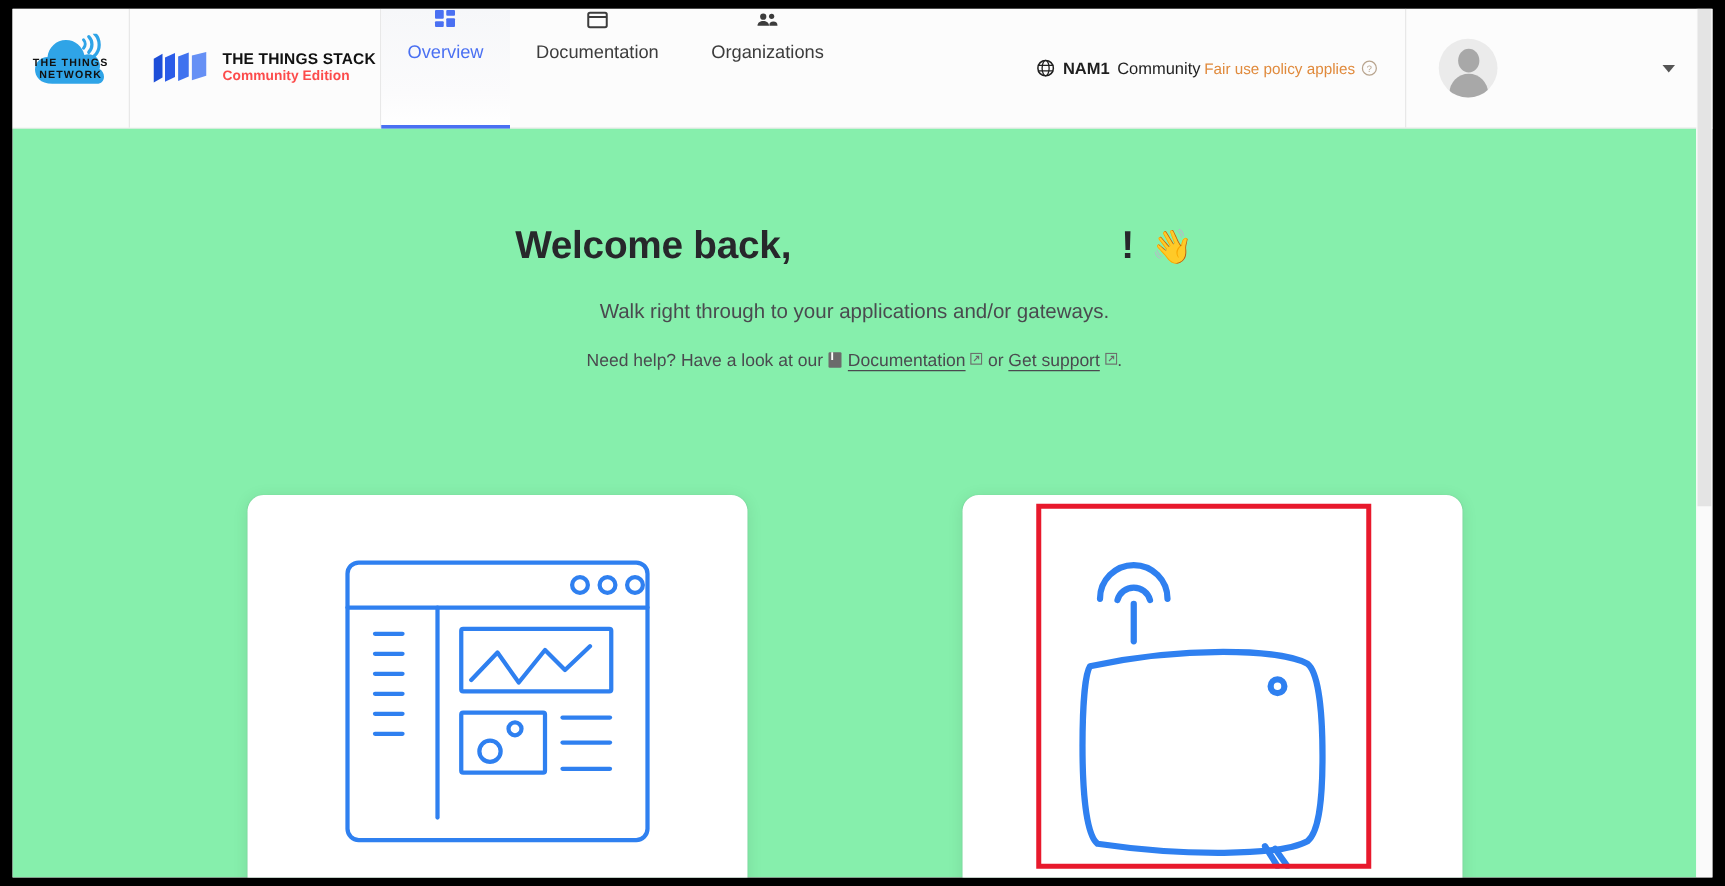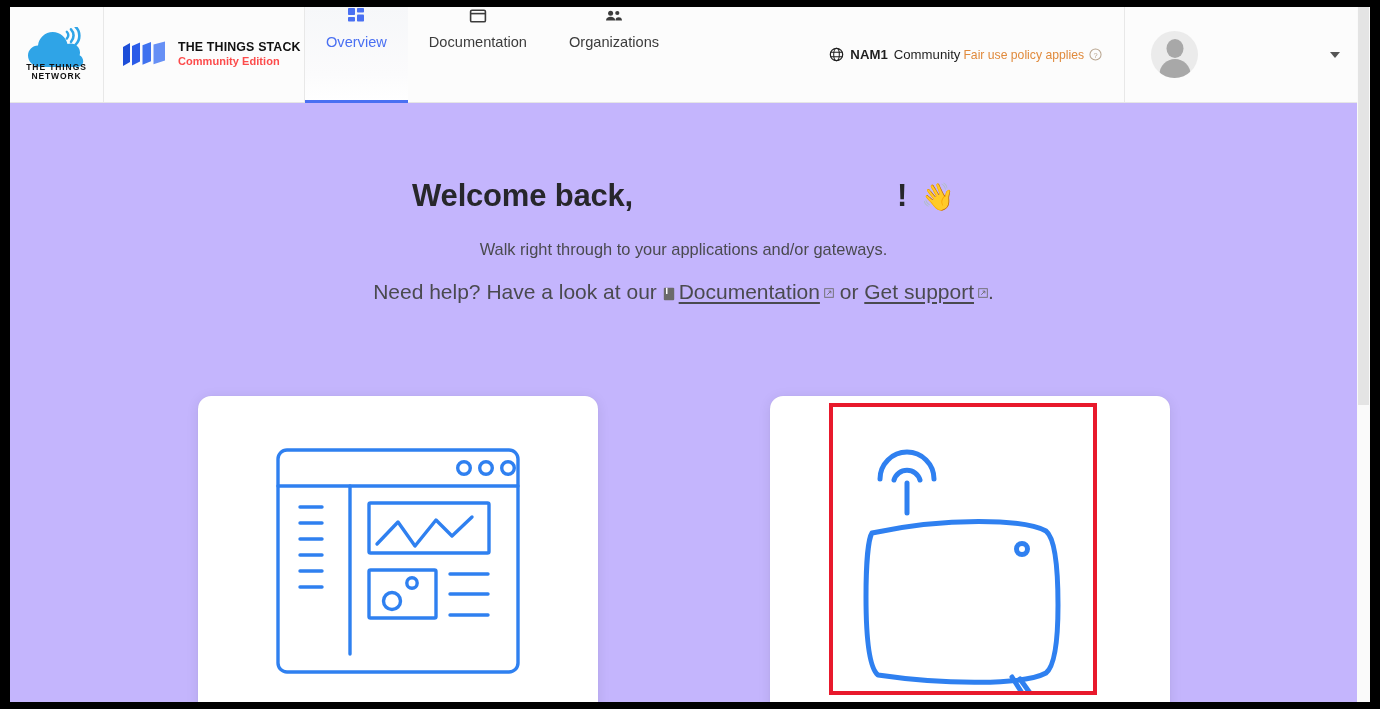--- a/index.html
+++ b/index.html
@@ -27,21 +27,21 @@
   }
   .hdr-divider { width: 1px; background: #e8e8e8; align-self: stretch; }
 
   
   #ttn-logo-cell {
     width: 93px; display: flex; align-items: center; justify-content: center;
     background: #fcfcfc;
   }
   .ttn-logo { width: 62px; height: 56px; position: relative; }
   .ttn-logo .ttn-name {
-    position: absolute; bottom: 1px; left: 0; width: 100%;
+    position: absolute; bottom: 18px; left: 0; width: 100%;
     text-align: center; font-size: 8.5px; font-weight: bold;
     letter-spacing: 0.9px; line-height: 9.5px; color: #111;
   }
 
   
   #stack-logo-cell {
     width: 200px; display: flex; align-items: center; padding-left: 17px; gap: 11px;
     background: #fcfcfc;
   }
   .stack-cards { width: 46px; height: 29px; flex: none; }
@@ -104,38 +104,38 @@
     width: 31px; height: 26px; border-radius: 16px 16px 0 0; background: #a8a8a8;
   }
   .caret {
     width: 0; height: 0; border-left: 5px solid transparent;
     border-right: 5px solid transparent; border-top: 6px solid #555;
   }
 
   
   #main {
     position: absolute; left: 0; top: 96px; width: 1347px; height: 599px;
-    background: #c4b5fd;
+    background: #86efac;
   }
   #welcome {
     text-align: center; padding-top: 75px;
   }
   #welcome-title {
     font-size: 31px; font-weight: bold; color: #27272b;
     display: flex; align-items: baseline; justify-content: center; gap: 0;
   }
   #welcome-title .wt-text { letter-spacing: -0.2px; }
   #welcome-title .wt-gap { display: inline-block; width: 264px; }
   #welcome-title .wt-bang { }
   #welcome-title .wave { font-size: 27px; margin-left: 14px; }
   #welcome-sub {
     margin-top: 26px; font-size: 16.4px; color: #4a4a4f;
   }
   #welcome-help {
-    margin-top: 21px; font-size: 21px; color: #4a4a4f;
+    margin-top: 21px; font-size: 14px; color: #4a4a4f;
   }
   #welcome-help .doc-ico {
     display: inline-block; width: 12px; height: 14px; vertical-align: -2px;
     margin-right: 4px;
   }
   #welcome-help a {
     color: #4a4a4f; text-decoration: underline; text-underline-offset: 3px;
   }
   #welcome-help .ext {
     display: inline-block; width: 10px; height: 10px; margin-left: 4px;

